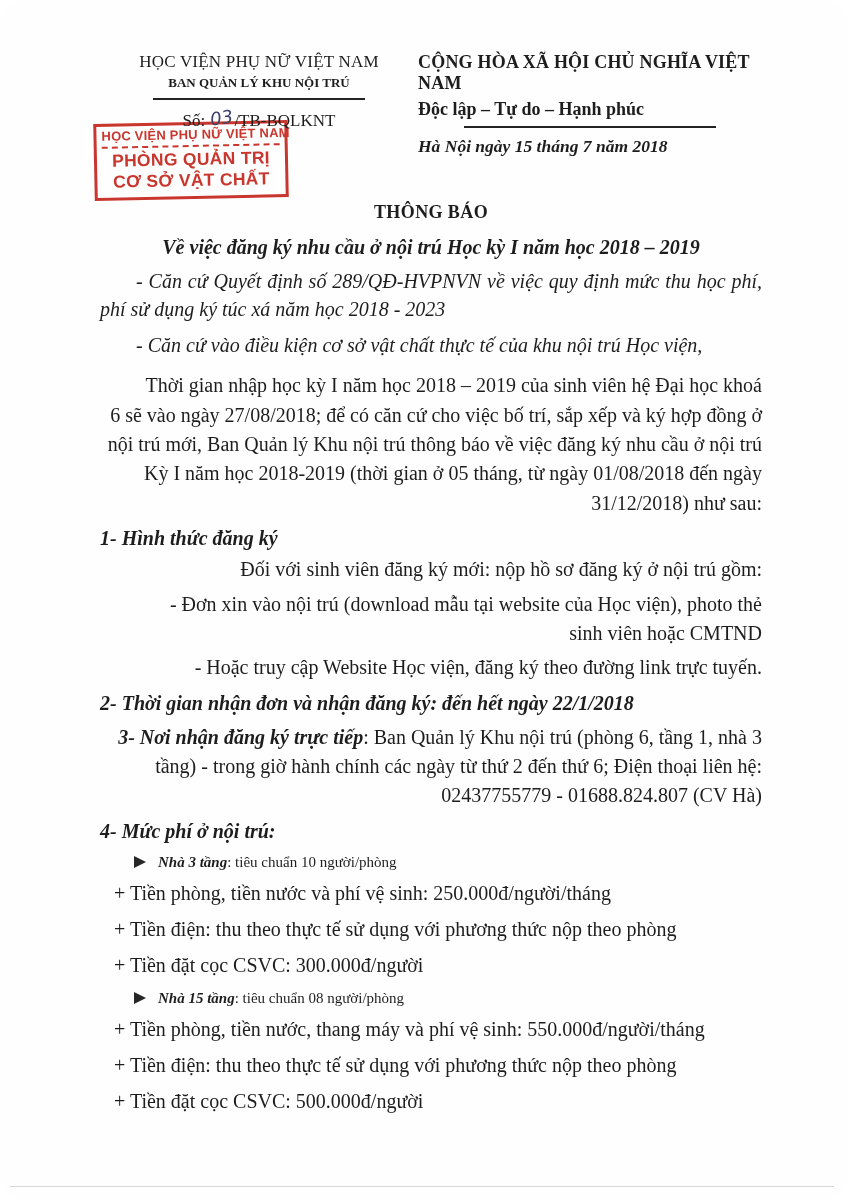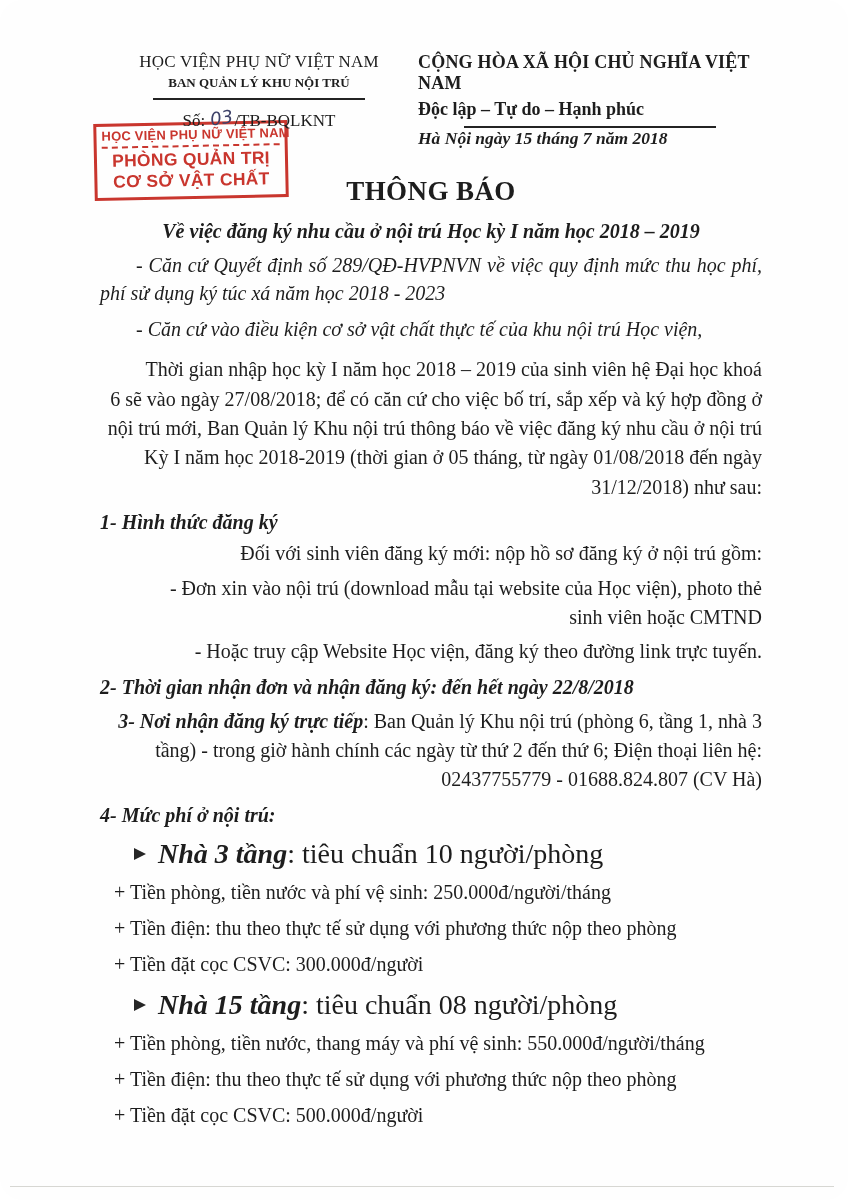--- a/index.html
+++ b/index.html
@@ -24,56 +24,56 @@
   .rule-left  { width:212px; height:2px; background:#232323; margin:7px auto 0; }
   .doc-no { margin-top:9px; font-size:17px; position:relative; z-index:2; }
   .handwrite {
     font-family:"DejaVu Sans",sans-serif; font-style:italic;
     color:#3d4168; font-size:18px; display:inline-block;
     transform:rotate(-9deg); position:relative; top:-2px; margin:0 1px;
   }
   .country { font-size:18px; font-weight:bold; letter-spacing:.2px; }
   .motto   { font-size:18px; font-weight:bold; margin-top:5px; }
   .rule-right { width:252px; height:2px; background:#232323; margin:6px auto 0; }
-  .date-line { font-size:17.5px; font-weight:bold; font-style:italic; }
+  .date-line { margin-top:8px; font-size:17.5px; font-weight:bold; font-style:italic; }
 
   
   .stamp {
     position:absolute; left:-6px; top:70px; width:194px;
     border:3px solid #c9362e; color:#c9362e;
     padding:2px 5px 4px; text-align:center;
     transform:rotate(-1.2deg); z-index:1; background:transparent;
   }
   .stamp-l1 {
     font-size:13px; font-weight:bold; letter-spacing:.2px; white-space:nowrap;
     border-bottom:2px dashed #c9362e; padding-bottom:3px; margin-bottom:2px;
     font-family:"Liberation Sans","DejaVu Sans",sans-serif;
   }
   .stamp-l2,.stamp-l3 {
     font-size:17.5px; font-weight:bold; line-height:1.22; letter-spacing:.3px;
     font-family:"Liberation Sans","DejaVu Sans",sans-serif;
   }
 
   
-  .title { text-align:center; margin-top:27px; font-size:27px; font-weight:bold; letter-spacing:.4px; }
+  .title { text-align:center; margin-top:45px; font-size:18px; font-weight:bold; letter-spacing:.4px; }
   .subject { text-align:center; margin-top:13px; font-size:20px; font-weight:bold; font-style:italic; }
 
   
   p.body { font-size:20px; line-height:1.47;text-align:right; }
   .preamble p { font-size:20px; font-style:italic; line-height:1.42; text-indent:36px; text-align:justify; margin-top:7px; }
   .preamble { margin-top:8px; }
   .intro { margin-top:12px; text-indent:36px; text-align:justify; }
   .sec-head { font-size:20px; font-weight:bold; font-style:italic; margin-top:9px; }
   .ind { text-indent:36px; }
   .just { text-align:justify; }
   .mt { margin-top:5px; }
   .s3 { margin-top:8px; }
   .s3 .lead { font-weight:bold; font-style:italic; }
 
-  .bullet-line { margin:11px 0 0 34px; font-size:28px; display:flex; align-items:center; }
+  .bullet-line { margin:11px 0 0 34px; font-size:15px; display:flex; align-items:center; }
   .arrow-icon {
     width:0; height:0; flex:0 0 auto;
     border-left:12px solid #262626;
     border-top:6px solid transparent;
     border-bottom:6px solid transparent;
     margin-right:12px; display:inline-block;
   }
   .b-name { font-weight:bold; font-style:italic; }
   .fee { margin:9px 0 0 14px; font-size:20px; line-height:1.35; }
 
@@ -116,21 +116,21 @@
       <p>- Căn cứ vào điều kiện cơ sở vật chất thực tế của khu nội trú Học viện,</p>
     </div>
 
     <p class="body intro">Thời gian nhập học kỳ I năm học 2018 – 2019 của sinh viên hệ Đại học khoá 6 sẽ vào ngày 27/08/2018; để có căn cứ cho việc bố trí, sắp xếp và ký hợp đồng ở nội trú mới, Ban Quản lý Khu nội trú thông báo về việc đăng ký nhu cầu ở nội trú Kỳ I năm học 2018-2019 (thời gian ở 05 tháng, từ ngày 01/08/2018 đến ngày 31/12/2018) như sau:</p>
 
     <div class="sec-head">1- Hình thức đăng ký</div>
     <p class="body ind mt">Đối với sinh viên đăng ký mới: nộp hồ sơ đăng ký ở nội trú gồm:</p>
     <p class="body ind just mt">- Đơn xin vào nội trú (download mẫu tại website của Học viện), photo thẻ sinh viên hoặc CMTND</p>
     <p class="body ind mt">- Hoặc truy cập Website Học viện, đăng ký theo đường link trực tuyến.</p>
 
-    <div class="sec-head">2- Thời gian nhận đơn và nhận đăng ký: đến hết ngày 22/8/2018</div>
+    <div class="sec-head">2- Thời gian nhận đơn và nhận đăng ký: đến hết ngày 22/1/2018</div>
 
     <p class="body just s3"><span class="lead">3- Nơi nhận đăng ký trực tiếp</span><span>: Ban Quản lý Khu nội trú (phòng 6, tầng 1, nhà 3 tầng) - trong giờ hành chính các ngày từ thứ 2 đến thứ 6; Điện thoại liên hệ: 02437755779 - 01688.824.807 (CV Hà)</span></p>
 
     <div class="sec-head">4- Mức phí ở nội trú:</div>
 
     <div class="bullet-line">
       <span class="arrow-icon"></span>
       <span><span class="b-name">Nhà 3 tầng</span><span>: tiêu chuẩn 10 người/phòng</span></span>
     </div>
     <p class="fee">+ Tiền phòng, tiền nước và phí vệ sinh: 250.000đ/người/tháng</p>

